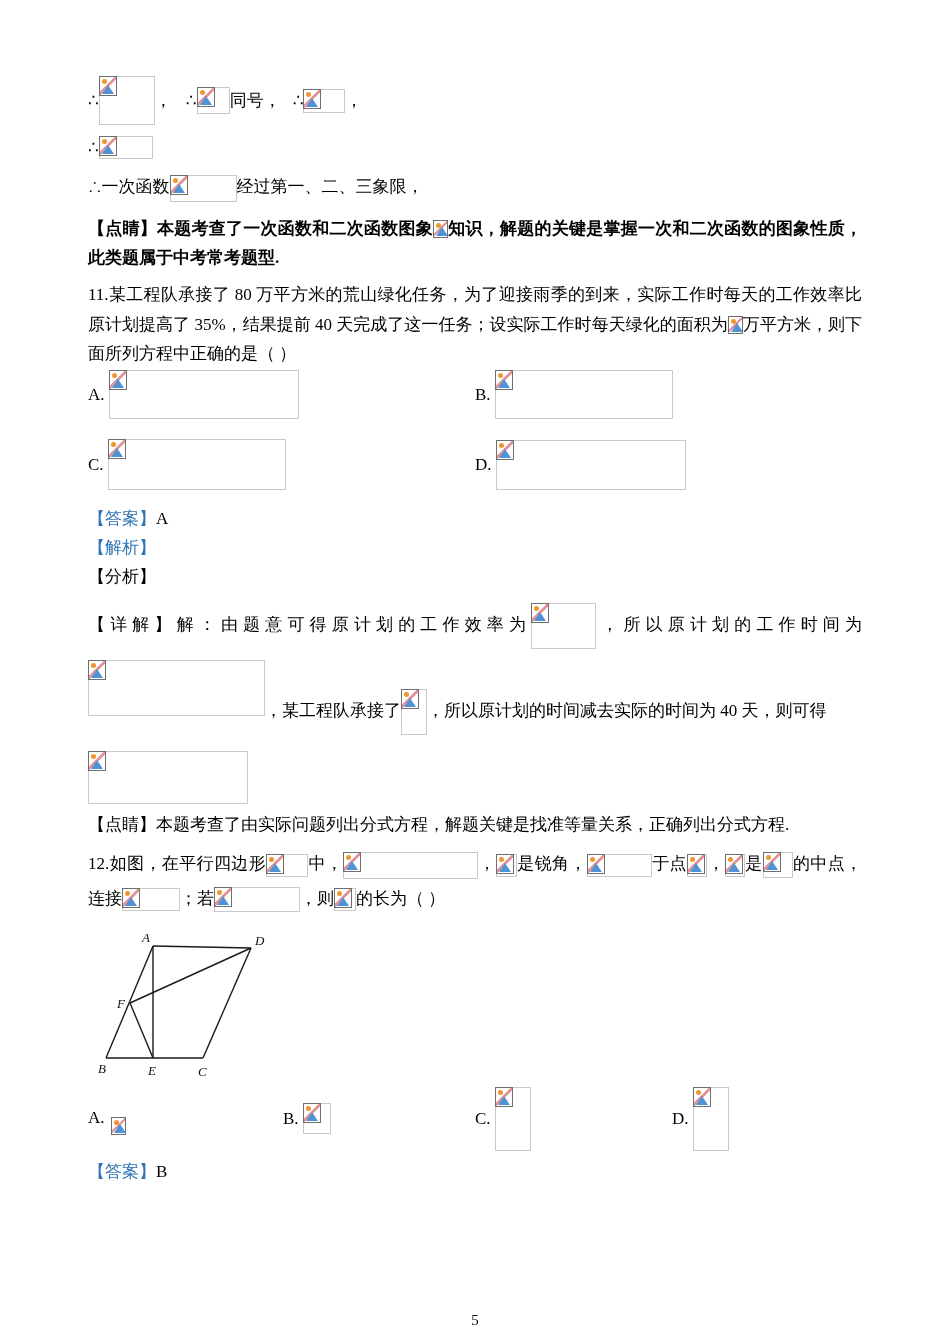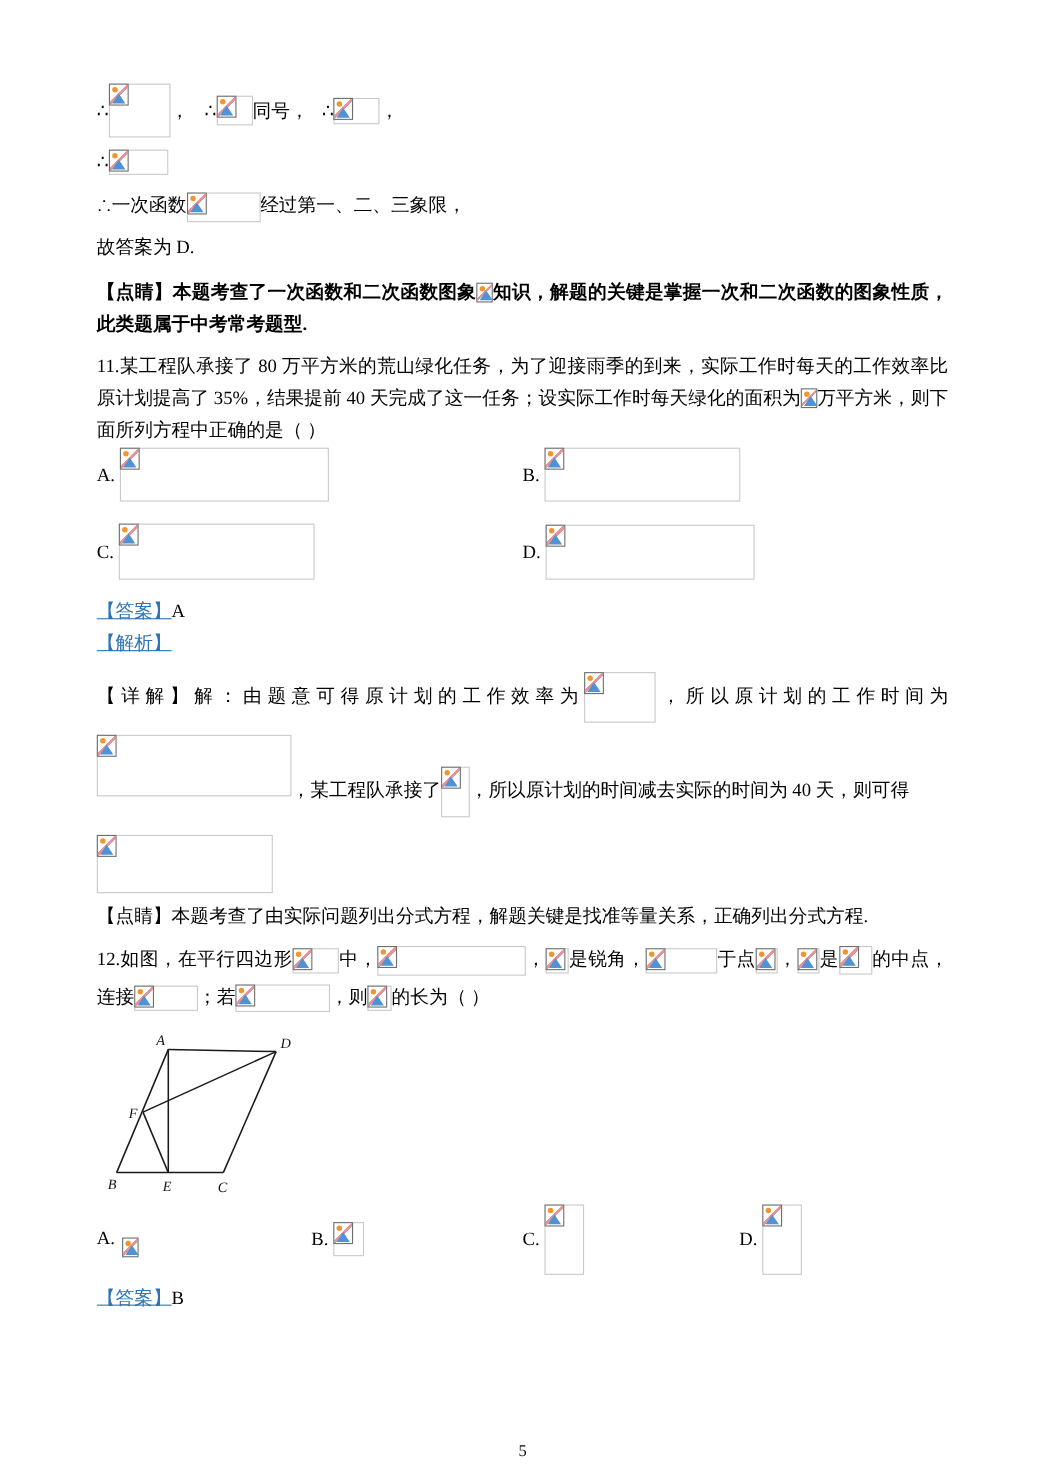--- a/index.html
+++ b/index.html
@@ -42,21 +42,21 @@
     border-radius:50%;background:#f0962e;
   }
   .bi::after{ 
     content:"";position:absolute;left:2px;bottom:1px;width:0;height:0;
     border-left:6px solid transparent;border-right:6px solid transparent;
     border-bottom:9px solid #4f93d6;
   }
   .ph > .bi{position:absolute;top:-1px;left:-1px;}
   .bi.sm{width:15px;height:18px;}
   .flexline{display:flex;align-items:center;}
-  .blue{color:#2E74B5;text-decoration:underline;}
+  .blue{color:#2E74B5;}
   
   .optgrid{
     display:grid;
     grid-template-columns:387px 1fr;
     row-gap:20px;
     margin-top:2px;
   }
   .opt{display:flex;align-items:center;}
   .opt .lbl{margin-right:4px;}
   
@@ -113,23 +113,20 @@
     <span>∴</span>
       <span class="ph" style="width:54px;height:23px">
         <span class="bi"></span>
       </span>
   </div>
 
   <div class="para mt10">
     <span>∴一次函数</span><span class="ph" style="width:67px;height:27px"><span class="bi"></span></span><span>经过第一、二、三象限，</span>
   </div>
 
-  <div class="para mt8">
-    <span>故答案为 D.</span>
-  </div>
 
   <div class="para just mt12">
     <span>【点睛】本题考查了一次函数和二次函数图象</span><span class="bi sm"></span><span>知识，解题的关键是掌握一次和二次函数的图象性质，此类题属于中考常考题型.</span>
   </div>
 
   <div class="para just mt8">
     <span>11.某工程队承接了 80 万平方米的荒山绿化任务，为了迎接雨季的到来，实际工作时每天的工作效率比原计划提高了 35%，结果提前 40 天完成了这一任务；设实际工作时每天绿化的面积为</span><span class="bi sm"></span><span>万平方米，则下面所列方程中正确的是（  ）</span>
   </div>
 
   <div class="optgrid">
@@ -157,20 +154,23 @@
           <span class="bi"></span>
         </span>
     </div>
   </div>
 
   <div class="para mt14">
     <span class="blue">【答案】</span><span>A</span>
   </div>
   <div class="para">
     <span class="blue">【解析】</span>
+  </div>
+  <div class="para">
+    <span>【分析】</span>
   </div>
 
   <div class="para jline mt8" style="line-height:50px">
     <span>【详解】解：由题意可得原计划的工作效率为</span><span class="ph" style="width:65px;height:46px"><span class="bi"></span></span><span>，所以原计划的工作时间为</span>
   </div>
 
   <div class="para mt10">
     <span class="ph" style="width:177px;height:56px;vertical-align:baseline"><span class="bi"></span></span><span>，某工程队承接了</span><span class="ph" style="width:26px;height:46px"><span class="bi"></span></span><span>，所以原计划的时间减去实际的时间为 40 天，则可得</span>
   </div>
 

